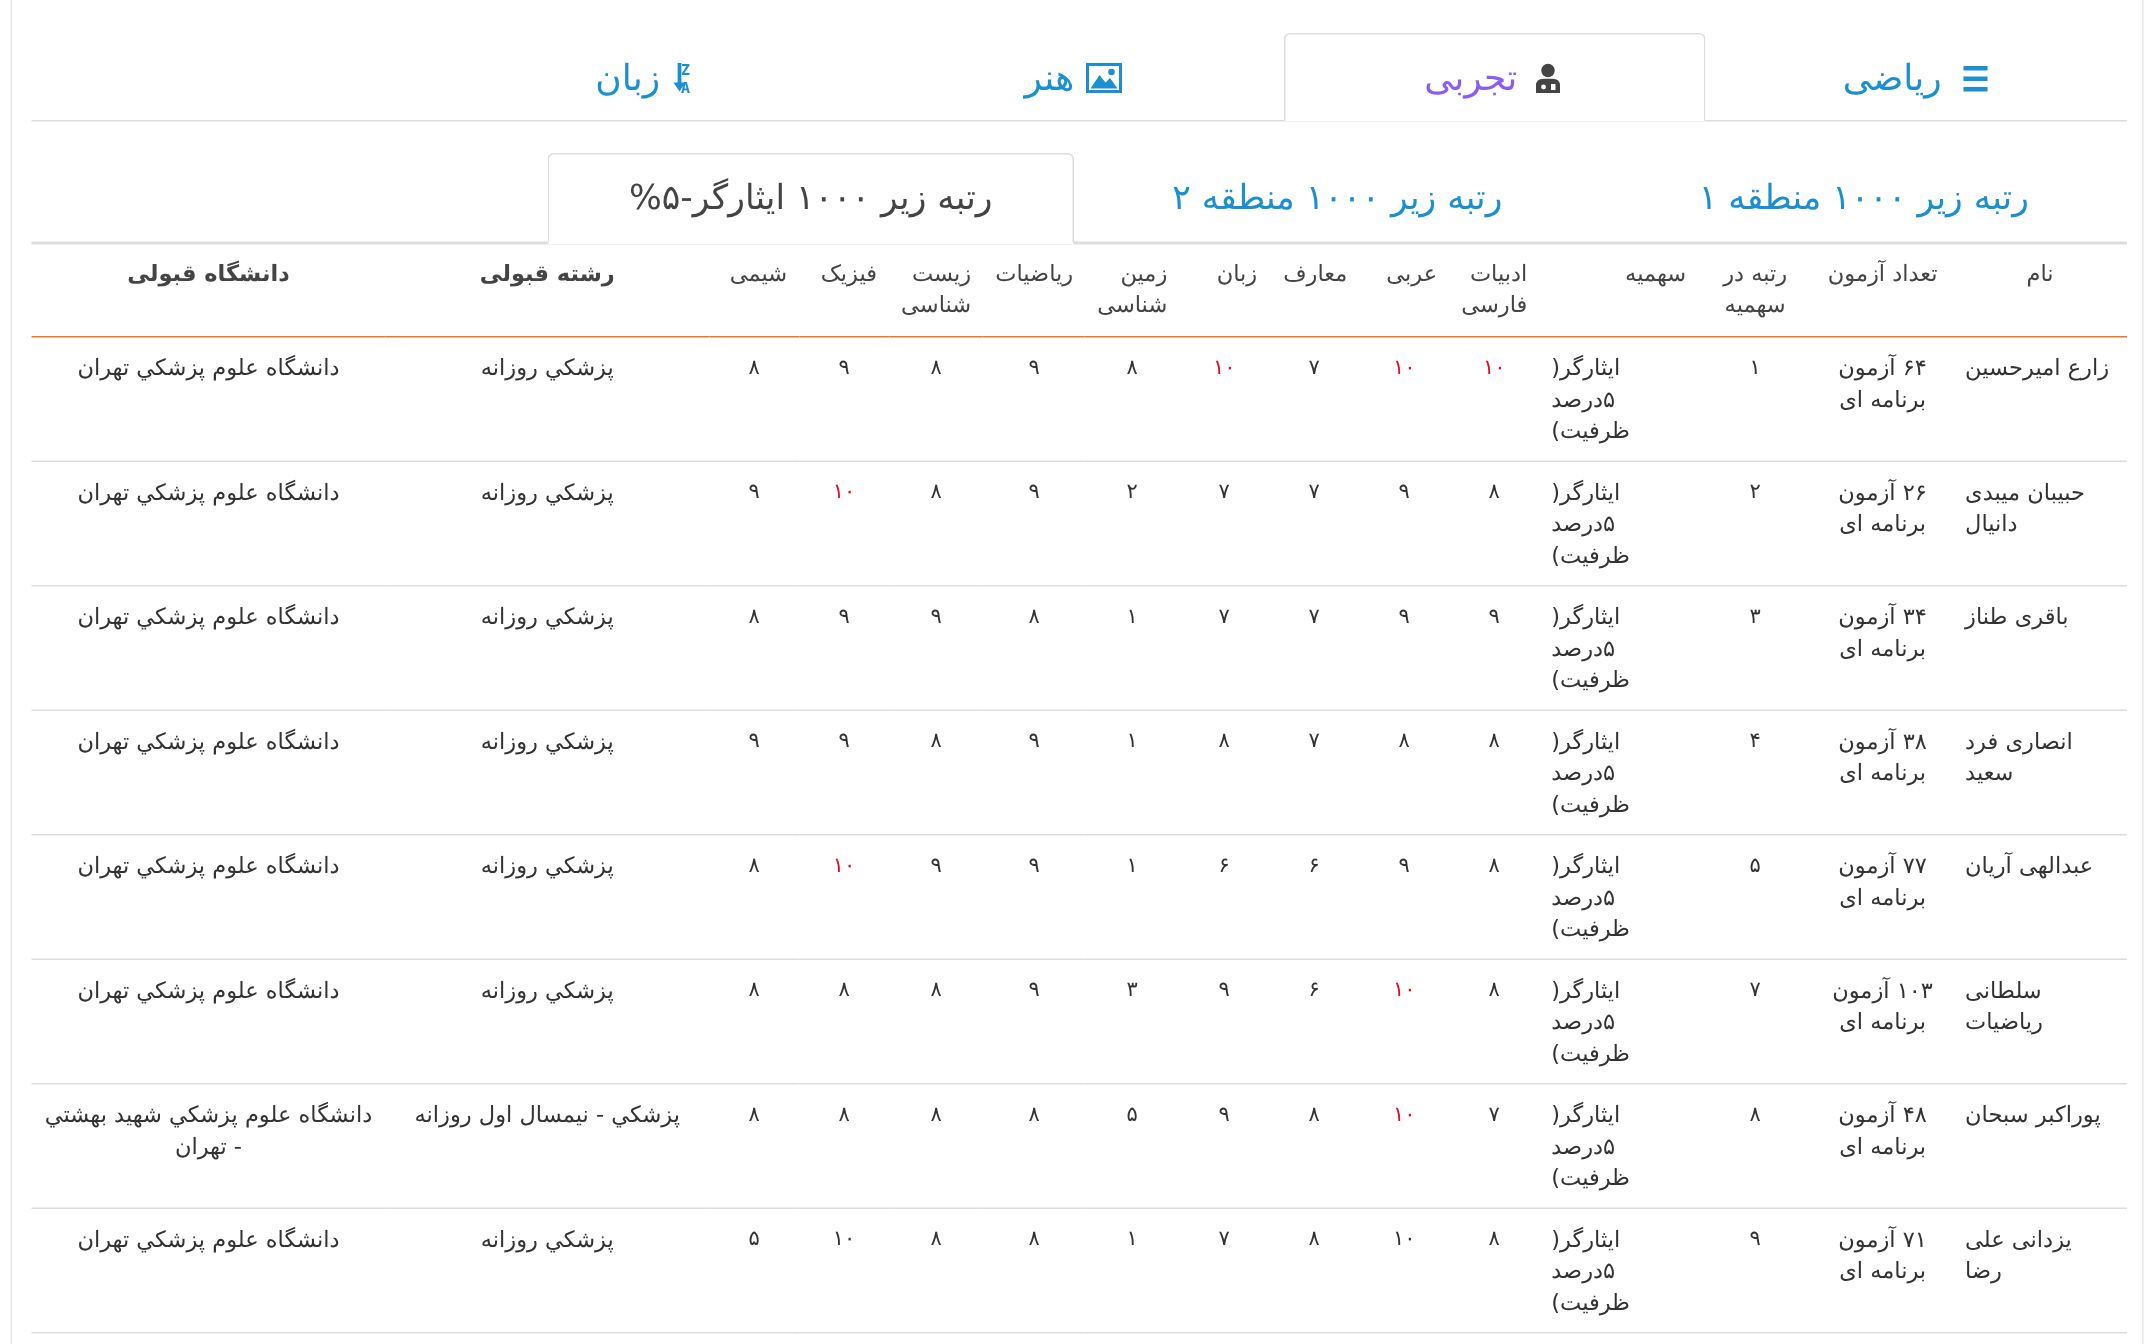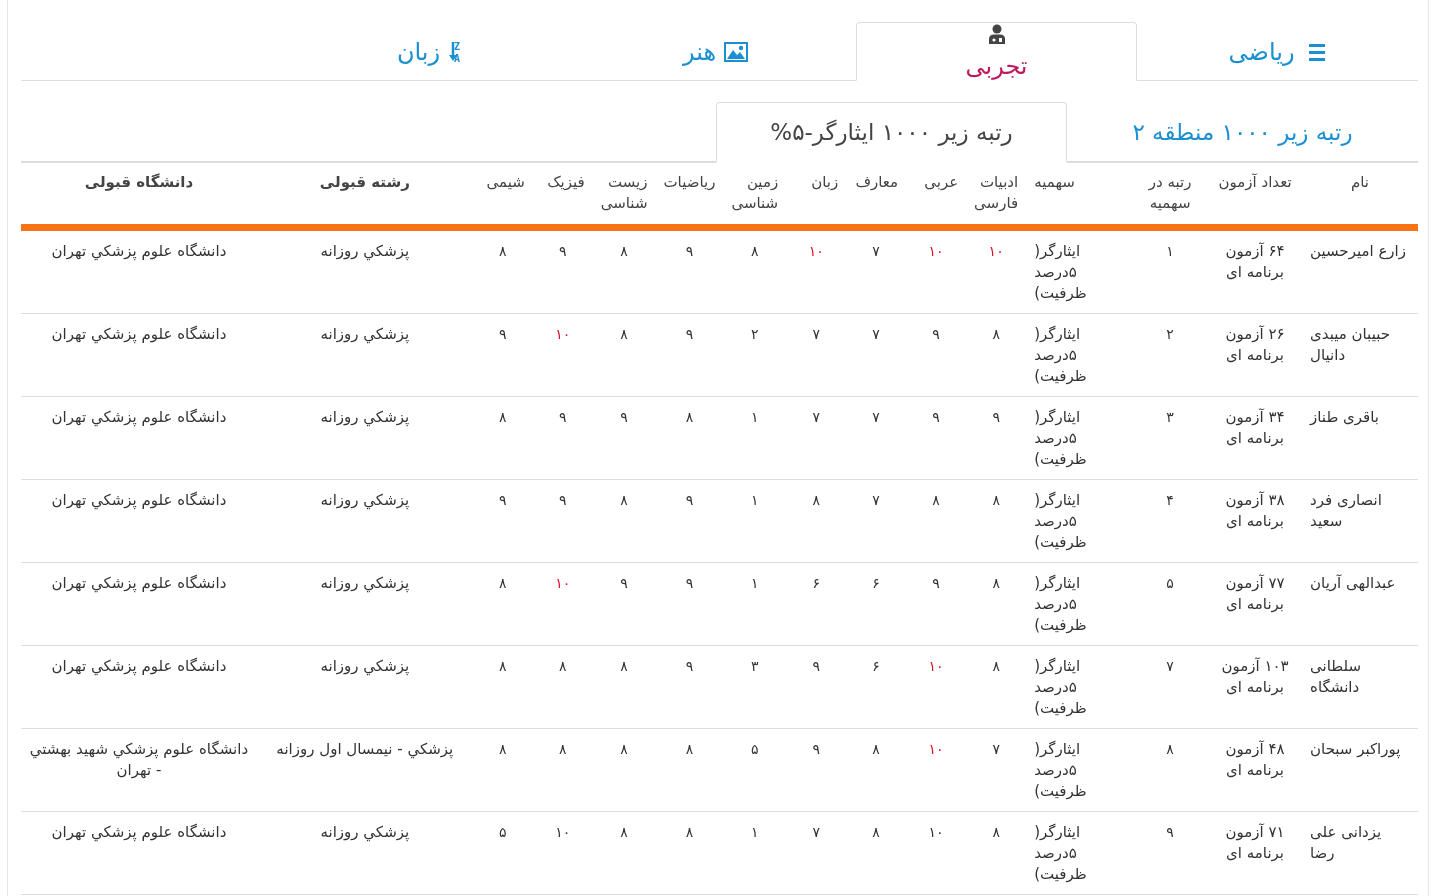--- a/index.html
+++ b/index.html
@@ -49,26 +49,25 @@
       justify-content: center;
       font-size: 24px;
       color: #1a8fd1;
       cursor: pointer;
       gap: 8px;
       border: 1px solid transparent;
       border-bottom: none;
       border-radius: 4px 4px 0 0;
     }
     .main-tab.active {
-      color: #be185d;
+      color: #8b5cf6;
       background: #ffffff;
       border: 1px solid #dddddd;
       border-bottom: 1px solid #ffffff;
       height: 59px;
-      flex-direction: column;
     }
     .main-tab .icon {
       display: inline-flex;
       align-items: center;
       justify-content: center;
       width: 24px;
       height: 22px;
     }
     
     .sub-tabs {
@@ -114,21 +113,21 @@
       font-size: 15px;
       color: #333;
     }
     table.results th {
       font-weight: normal;
       text-align: right;
       vertical-align: top;
       padding: 10px 8px 8px 8px;
       line-height: 21px;
       color: #444;
-      border-bottom: 7px solid #f97316;
+      border-bottom: 1px solid #f97316;
       height: 44px;
     }
     table.results th.bold {
       font-weight: bold;
       text-align: center;
     }
     table.results td {
       vertical-align: top;
       padding: 10px 8px 8px 8px;
       line-height: 21px;
@@ -197,34 +196,37 @@
           <text x="12" y="10" font-size="10" font-weight="bold" fill="#1a8fd1" font-family="DejaVu Sans Mono, monospace">Z</text>
           <text x="12" y="22" font-size="10" font-weight="bold" fill="#1a8fd1" font-family="DejaVu Sans Mono, monospace">A</text>
         </svg>
       </span>
       <span>زبان</span>
     </div>
   </div>
 
   <div class="sub-tabs">
     <div class="sub-tab">
+      <span>رتبه زیر ۱۰۰۰ منطقه ۱</span>
+    </div>
+    <div class="sub-tab">
       <span>رتبه زیر ۱۰۰۰ منطقه ۲</span>
     </div>
     <div class="sub-tab active">
       <span>رتبه زیر ۱۰۰۰ ایثارگر-۵%</span>
     </div>
   </div>
 
   <table class="results">
     <thead>
       <tr>
         <th class="c-name" style="text-align:center">نام</th>
         <th class="c-count" style="text-align:center">تعداد آزمون</th>
         <th class="c-rank" style="text-align:center">رتبه در سهمیه</th>
-        <th class="c-quota" style="text-align:left">سهمیه</th>
+        <th class="c-quota" style="text-align:right">سهمیه</th>
         <th class="c-sub">ادبیات فارسی</th>
         <th class="c-sub">عربی</th>
         <th class="c-sub">معارف</th>
         <th class="c-sub">زبان</th>
         <th class="c-sub">زمین شناسی</th>
         <th class="c-sub">ریاضیات</th>
         <th class="c-sub">زیست شناسی</th>
         <th class="c-sub">فیزیک</th>
         <th class="c-sub">شیمی</th>
         <th class="c-major bold">رشته قبولی</th>
@@ -311,21 +313,21 @@
           <td class="num">۶</td>
           <td class="num">۱</td>
           <td class="num">۹</td>
           <td class="num">۹</td>
           <td class="num red">۱۰</td>
           <td class="num">۸</td>
           <td>پزشكي روزانه</td>
           <td>دانشگاه علوم پزشكي تهران</td>
         </tr>
         <tr>
-          <td class="text-right">سلطانی دانشگاه</td>
+          <td class="text-right">سلطانی ریاضیات</td>
           <td>۱۰۳ آزمون برنامه ای</td>
           <td class="num">۷</td>
           <td class="text-right">ایثارگر( ۵درصد ظرفیت)</td>
           <td class="num">۸</td>
           <td class="num red">۱۰</td>
           <td class="num">۶</td>
           <td class="num">۹</td>
           <td class="num">۳</td>
           <td class="num">۹</td>
           <td class="num">۸</td>

